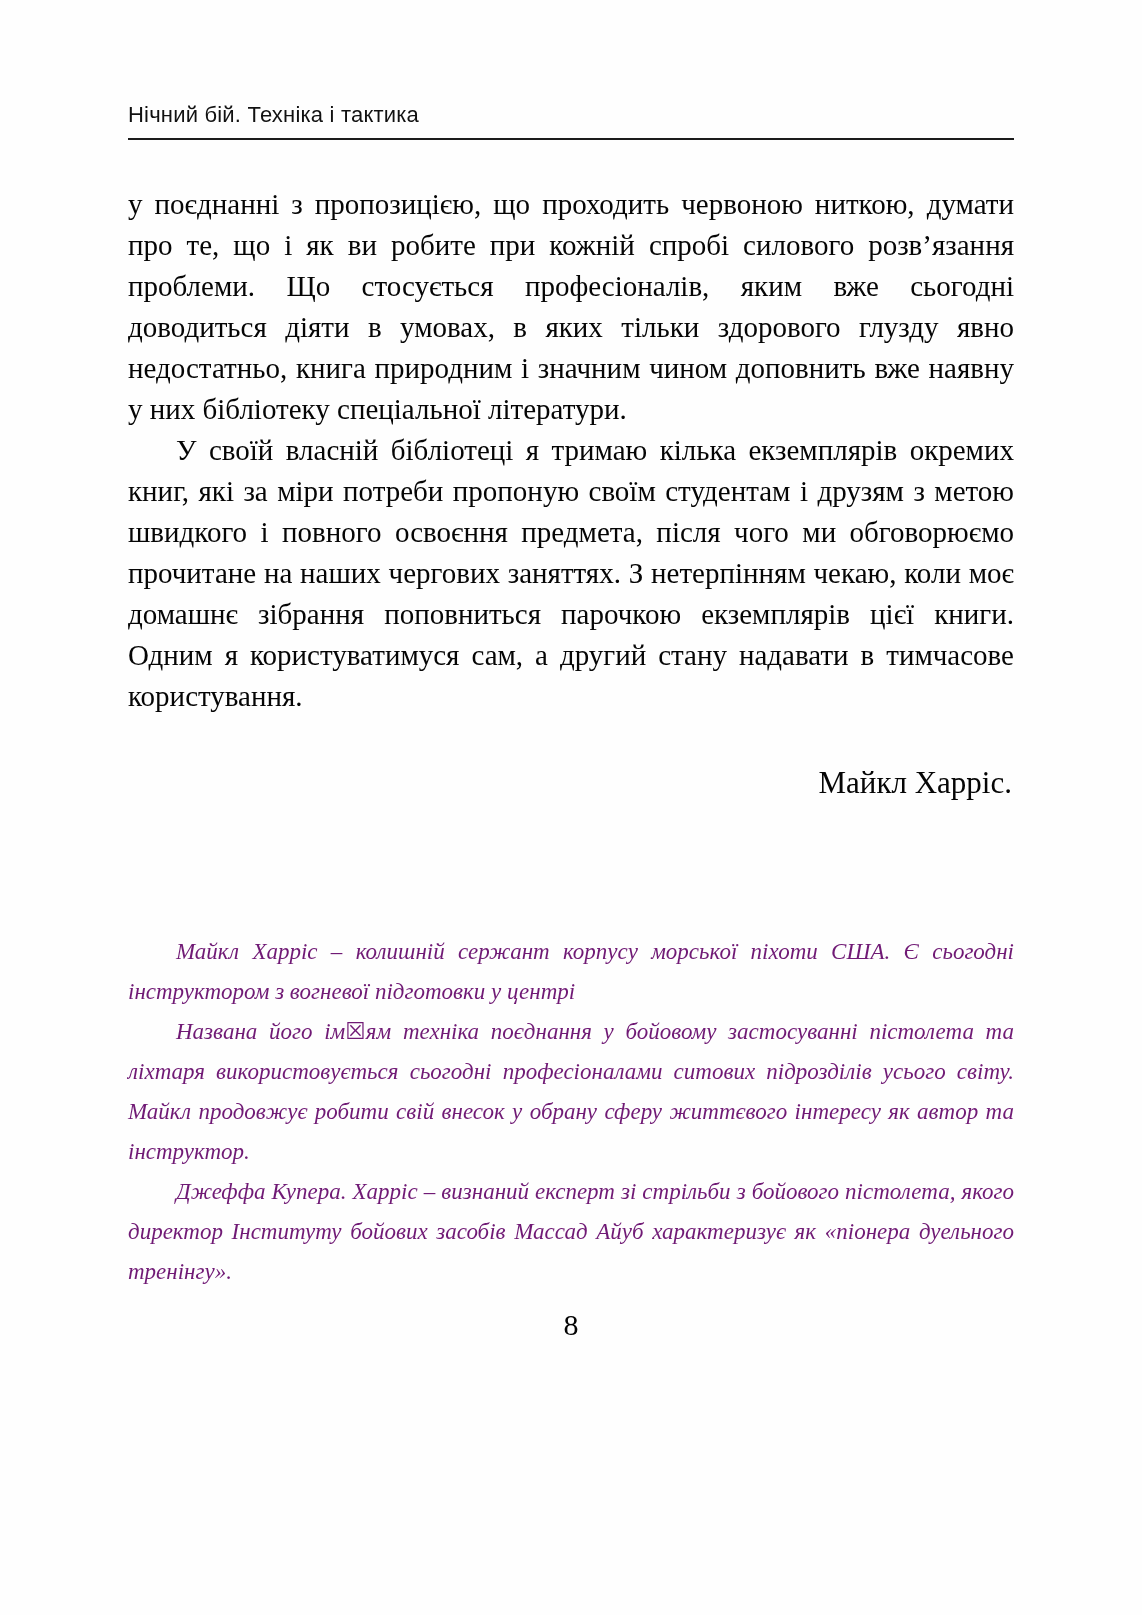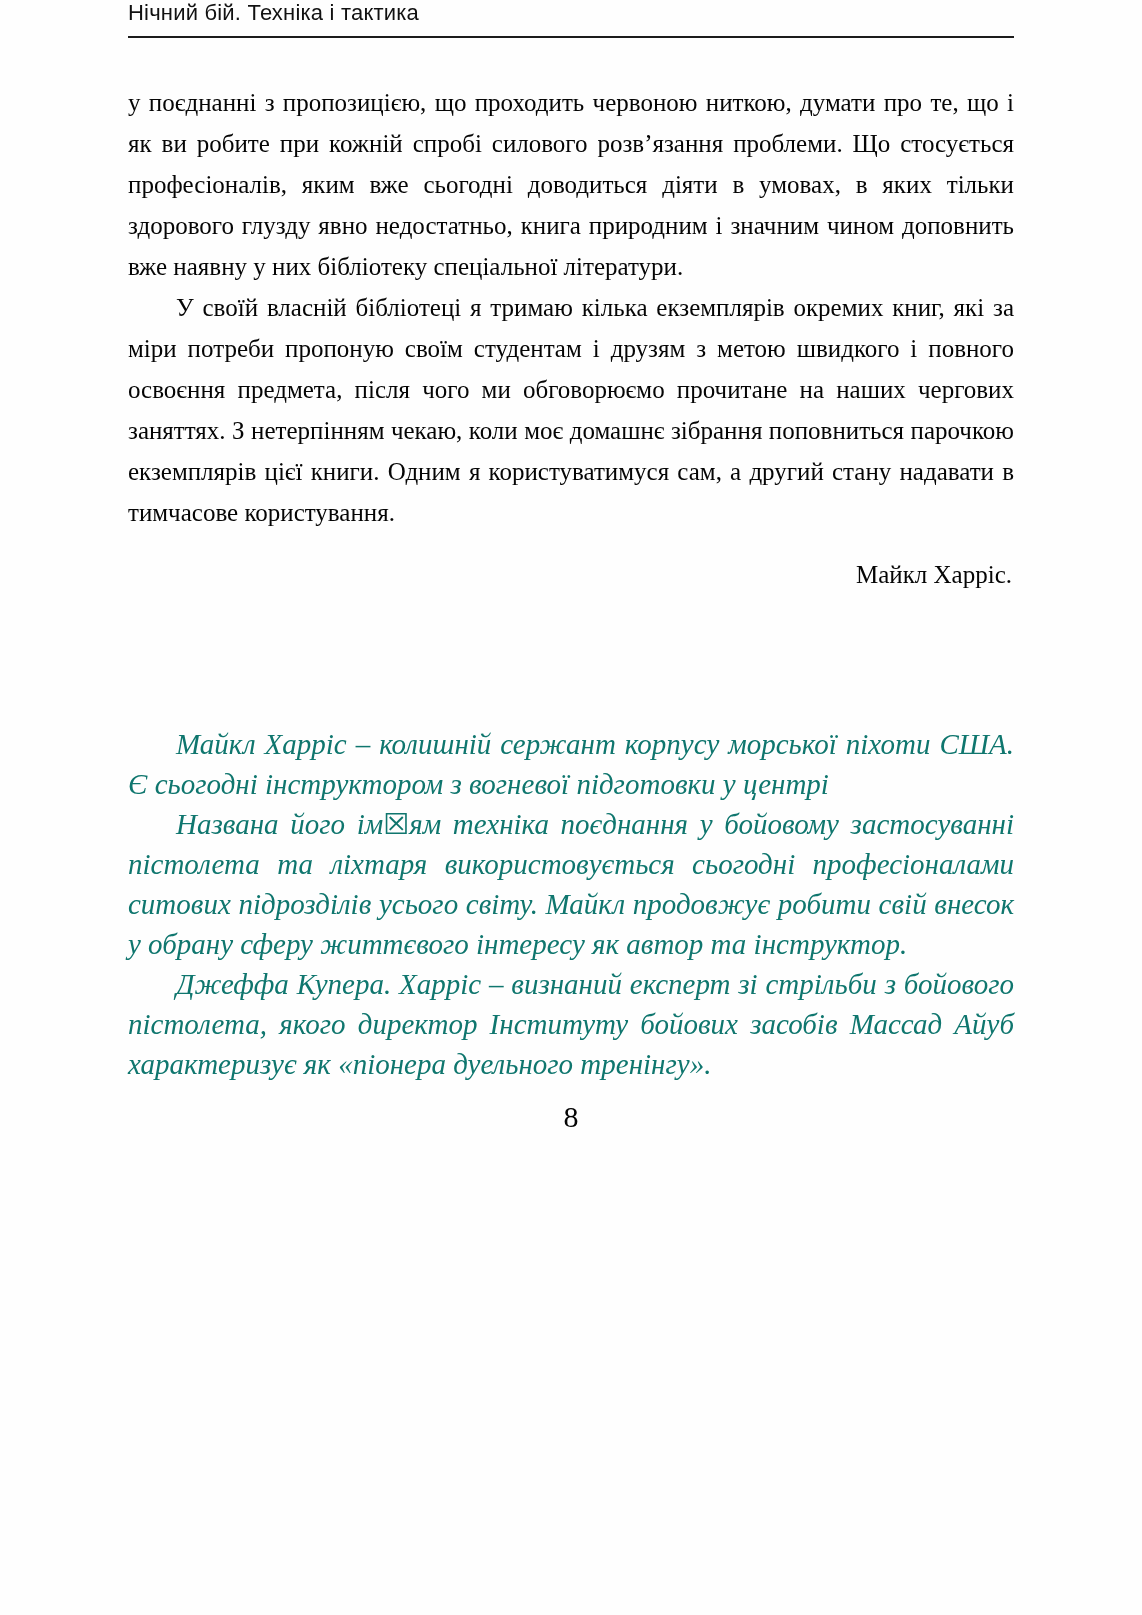--- a/index.html
+++ b/index.html
@@ -17,51 +17,52 @@
     color: #0a0a0a;
     font-family: "Liberation Serif", "DejaVu Serif", "DejaVu Sans", serif;
   }
   .content-col {
     position: absolute;
     left: 128px;
     top: 0;
     width: 886px;
   }
   .running-head {
+    padding-top: 102px;
     padding-bottom: 10px;
     border-bottom: 2px solid #1c1c1c;
     font-family: "Liberation Sans", "DejaVu Sans", sans-serif;
     font-size: 22px;
     letter-spacing: 0.2px;
     color: #111;
   }
   .body-text {
     margin-top: 44px;
   }
   .para {
-    font-size: 25px;
+    font-size: 29px;
     line-height: 41px;
     text-align: justify;
     color: #050505;
   }
   .para.indent { text-indent: 48px; }
   .signature {
-    margin-top: 20px;
+    margin-top: 44px;
     text-align: right;
-    font-size: 25px;
+    font-size: 31px;
     line-height: 43px;
     color: #050505;
     padding-right: 2px;
   }
   .bio {
     margin-top: 128px;
     font-style: italic;
-    font-size: 29px;
+    font-size: 23px;
     line-height: 40px;
-    color: #0f766e;
+    color: #701a75;
   }
   .bio .bio-para {
     text-align: justify;
     text-indent: 48px;
   }
   .page-number {
     margin-top: 16px;
     text-align: center;
     font-size: 30px;
     color: #050505;

